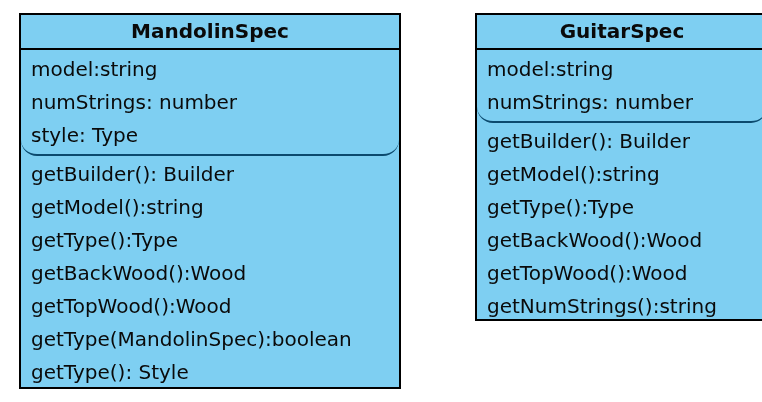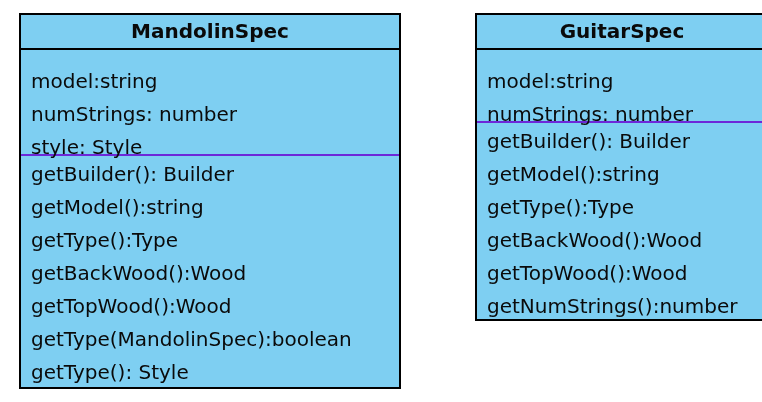--- a/index.html
+++ b/index.html
@@ -39,24 +39,25 @@
   .uml-title {
     height: 33px;
     line-height: 33px;
     border-bottom: 2px solid #000000;
     font-size: 20px;
     font-weight: bold;
     text-align: center;
     flex: 0 0 auto;
   }
   .uml-attrs {
-    border-bottom: 2px solid #6d28d9;
-    padding: 15px 0 0 10px;
+    border-bottom: 2px solid #0c4a6e;
+    padding: 3px 0 0 10px;
     flex: 0 0 auto;
     box-sizing: border-box;
+    border-radius: 16px;
   }
   .uml-class.mandolin .uml-attrs { height: 106px; }
   .uml-class.guitar   .uml-attrs { height: 73px; }
   .uml-methods {
     padding: 2px 4px 0 10px;
     flex: 1 1 auto;
     box-sizing: border-box;
     overflow: hidden;
   }
   .uml-line {
@@ -68,21 +69,21 @@
 </head>
 <body>
 
 <div class="canvas">
 
   <div class="uml-class mandolin">
     <div class="uml-title">MandolinSpec</div>
     <div class="uml-attrs">
       <div class="uml-line">model:string</div>
       <div class="uml-line">numStrings: number</div>
-      <div class="uml-line">style: Style</div>
+      <div class="uml-line">style: Type</div>
     </div>
     <div class="uml-methods">
       <div class="uml-line">getBuilder(): Builder</div>
       <div class="uml-line">getModel():string</div>
       <div class="uml-line">getType():Type</div>
       <div class="uml-line">getBackWood():Wood</div>
       <div class="uml-line">getTopWood():Wood</div>
       <div class="uml-line">getType(MandolinSpec):boolean</div>
       <div class="uml-line">getType(): Style</div>
     </div>
@@ -93,17 +94,17 @@
     <div class="uml-attrs">
       <div class="uml-line">model:string</div>
       <div class="uml-line">numStrings: number</div>
     </div>
     <div class="uml-methods">
       <div class="uml-line">getBuilder(): Builder</div>
       <div class="uml-line">getModel():string</div>
       <div class="uml-line">getType():Type</div>
       <div class="uml-line">getBackWood():Wood</div>
       <div class="uml-line">getTopWood():Wood</div>
-      <div class="uml-line">getNumStrings():number</div>
+      <div class="uml-line">getNumStrings():string</div>
     </div>
   </div>
 
 </div>
 
 </body></html>

